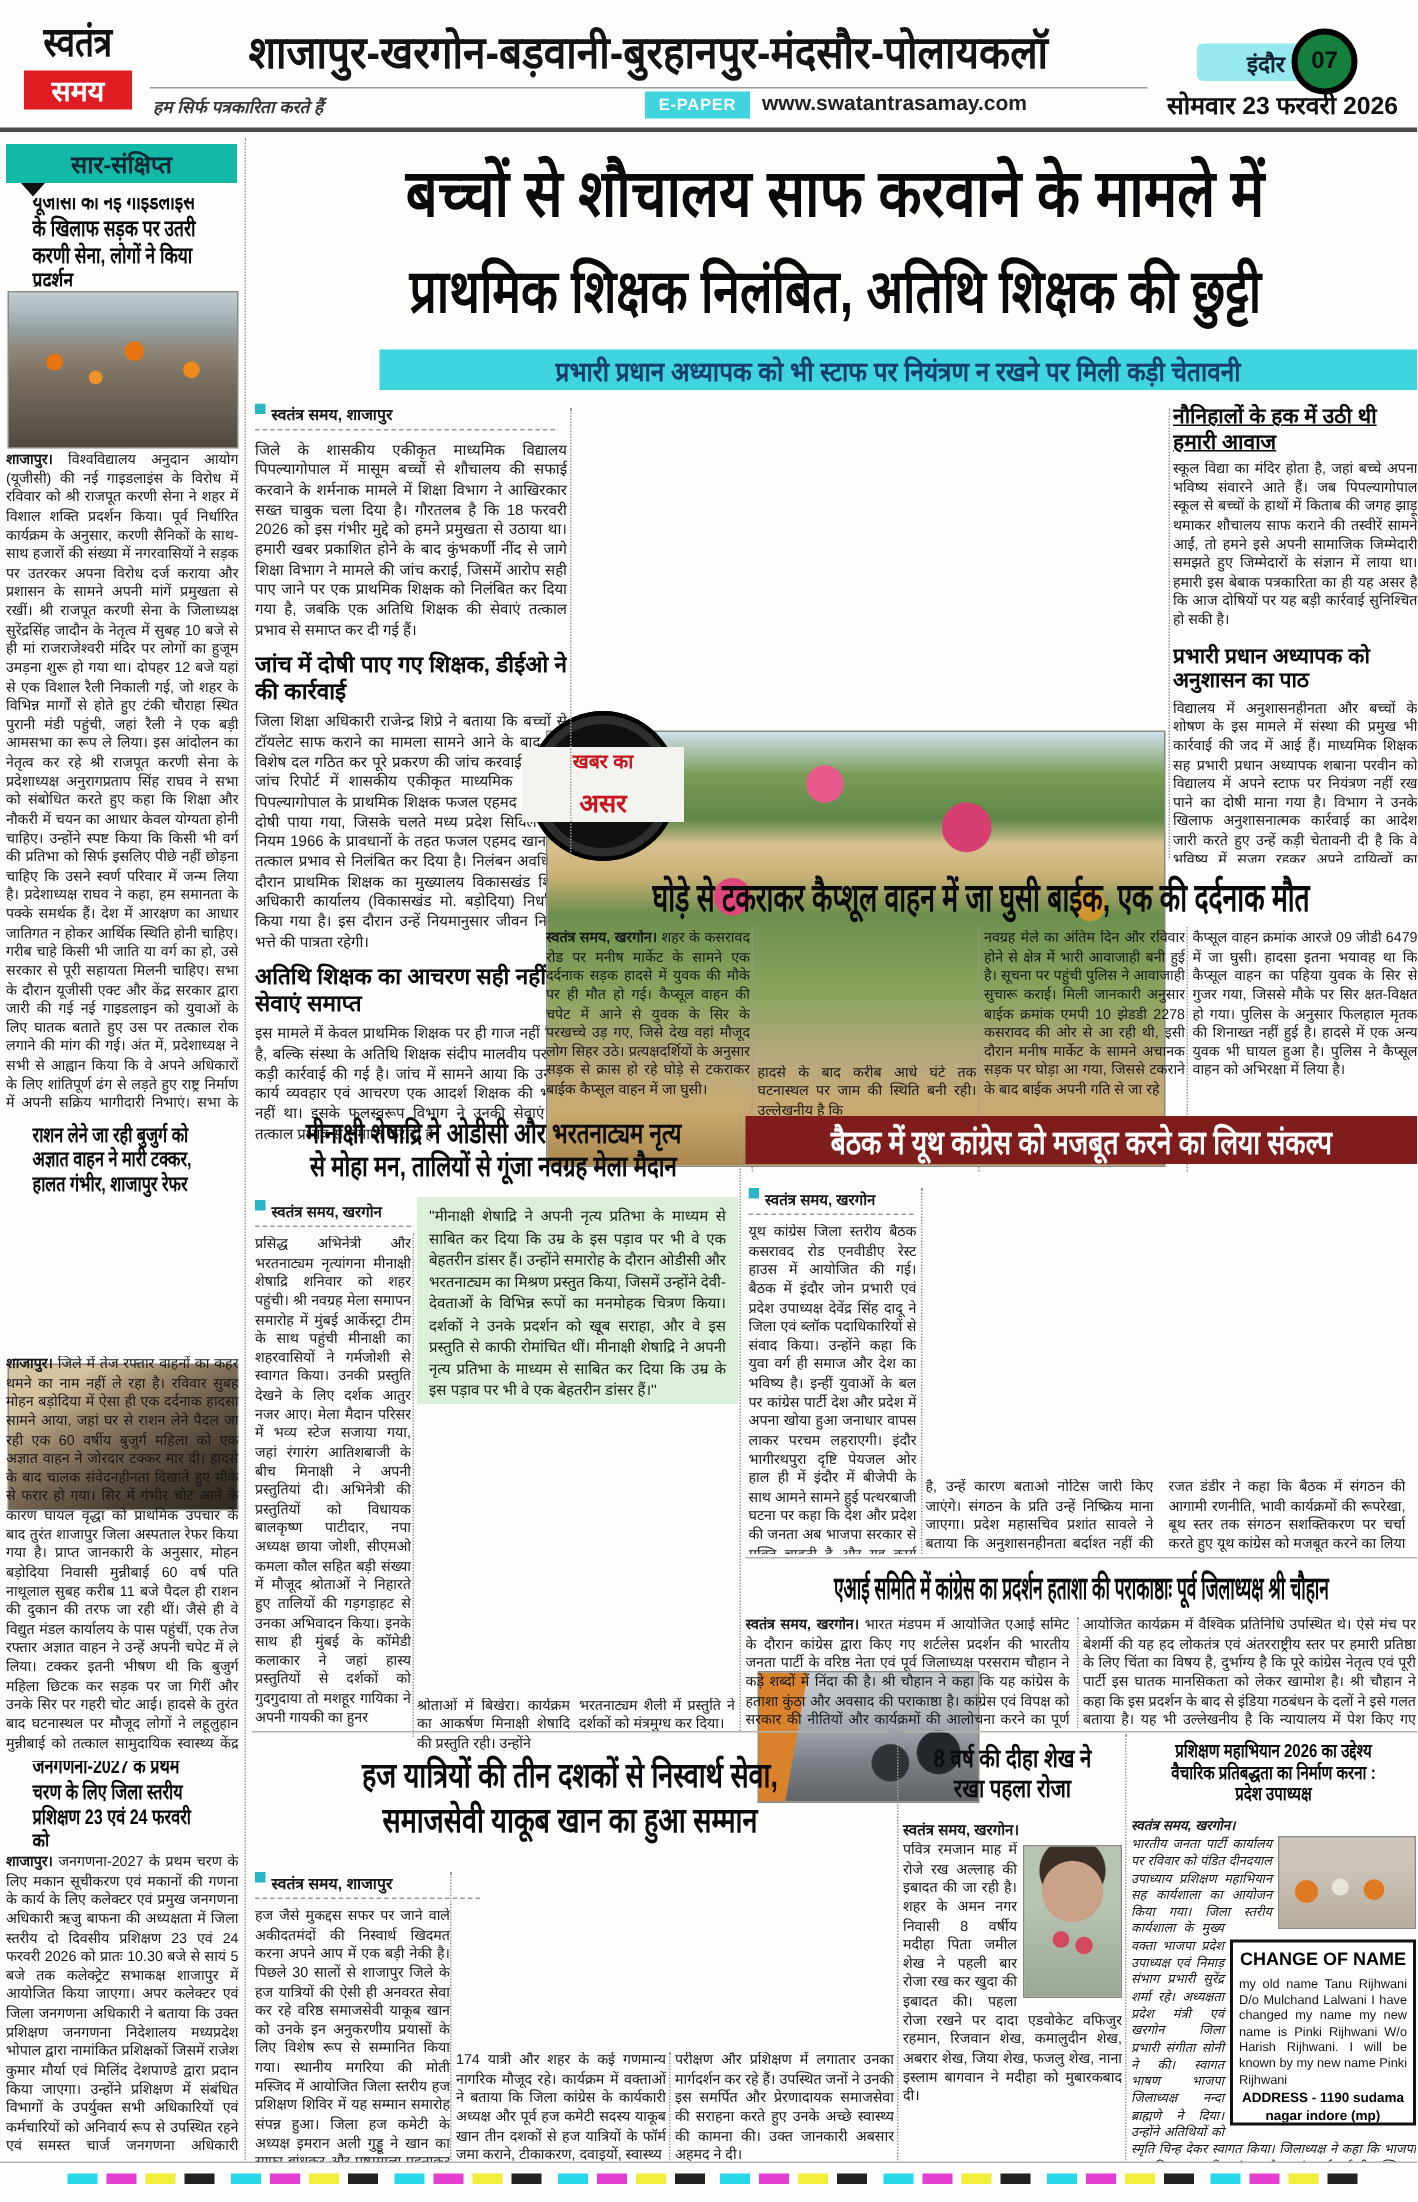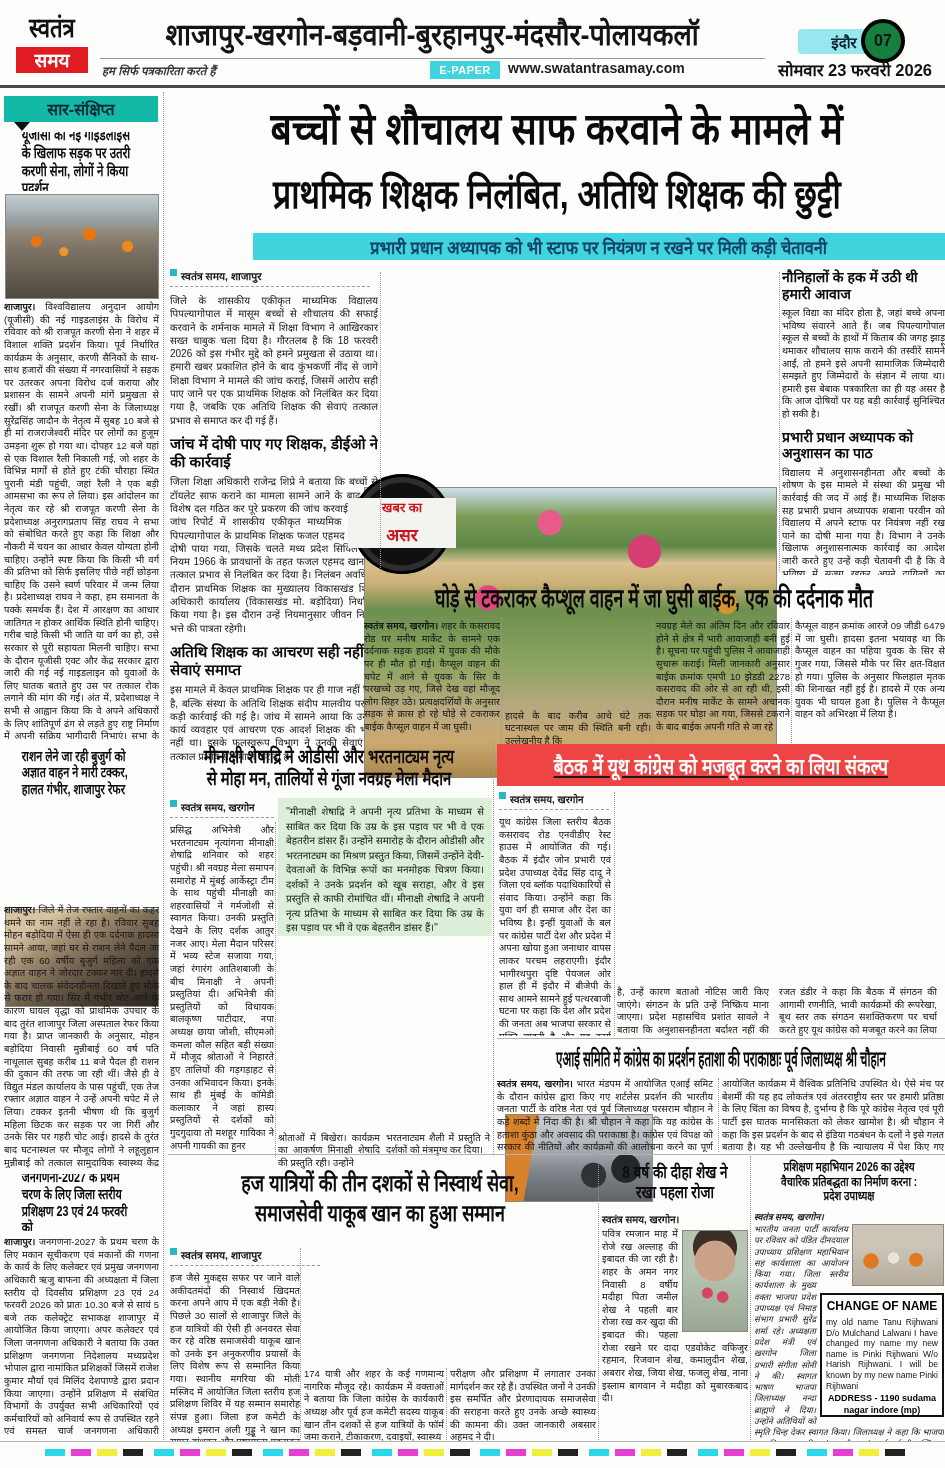--- a/index.html
+++ b/index.html
@@ -149,21 +149,21 @@
   </div>
 
   <div class="abs ph ph-school" style="left:364px;top:284px;width:411px;height:289px;"></div>
 
   <div class="abs stamp" style="left:352px;top:474px;width:100px;height:100px;">
     <div class="strip" style="top:24px;height:36px;font-size:13px;line-height:20px;">खबर का</div>
     <div class="strip" style="top:50px;height:24px;font-size:17px;line-height:24px;">असर</div>
   </div>
 
   <div class="abs" style="left:782px;top:269px;width:163px;height:306px;overflow:hidden;">
-    <div class="subhead" style="font-size:14px;margin:0 0 5px;">नौनिहालों के हक में उठी थी हमारी आवाज</div>
+    <div class="subhead" style="font-size:14px;margin:0 0 5px;text-decoration:underline;">नौनिहालों के हक में उठी थी हमारी आवाज</div>
     <div class="body-txt">स्कूल विद्या का मंदिर होता है, जहां बच्चे अपना भविष्य संवारने आते हैं। जब पिपल्यागोपाल स्कूल से बच्चों के हाथों में किताब की जगह झाड़ू थमाकर शौचालय साफ कराने की तस्वीरें सामने आईं, तो हमने इसे अपनी सामाजिक जिम्मेदारी समझते हुए जिम्मेदारों के संज्ञान में लाया था। हमारी इस बेबाक पत्रकारिता का ही यह असर है कि आज दोषियों पर यह बड़ी कार्रवाई सुनिश्चित हो सकी है।</div>
     <div class="subhead" style="font-size:14px;margin:8px 0 5px;">प्रभारी प्रधान अध्यापक को अनुशासन का पाठ</div>
     <div class="body-txt">विद्यालय में अनुशासनहीनता और बच्चों के शोषण के इस मामले में संस्था की प्रमुख भी कार्रवाई की जद में आई हैं। माध्यमिक शिक्षक सह प्रभारी प्रधान अध्यापक शबाना परवीन को विद्यालय में अपने स्टाफ पर नियंत्रण नहीं रख पाने का दोषी माना गया है। विभाग ने उनके खिलाफ अनुशासनात्मक कार्रवाई का आदेश जारी करते हुए उन्हें कड़ी चेतावनी दी है कि वे भविष्य में सजग रहकर अपने दायित्वों का निर्वहन करें।</div>
   </div>
   <div class="vsep" style="left:380px;top:272px;height:300px;"></div>
   <div class="vsep" style="left:779px;top:272px;height:300px;"></div>
 
   <div class="abs hflex" style="left:364px;top:577px;width:581px;height:39px;">
     <span class="c1" style="font-size:26px;font-weight:bold;transform:scaleX(0.68);color:#0a0a0c;">घोड़े से टकराकर कैप्शूल वाहन में जा घुसी बाईक, एक की दर्दनाक मौत</span>
   </div>
@@ -188,21 +188,21 @@
     <span style="font-size:10px;">स्वतंत्र समय, खरगोन</span>
   </div>
   <div class="abs body-txt" style="left:170px;top:824px;width:104px;height:334px;">प्रसिद्ध अभिनेत्री और भरतनाट्यम नृत्यांगना मीनाक्षी शेषाद्रि शनिवार को शहर पहुंची। श्री नवग्रह मेला समापन समारोह में मुंबई आर्केस्ट्रा टीम के साथ पहुंची मीनाक्षी का शहरवासियों ने गर्मजोशी से स्वागत किया। उनकी प्रस्तुति देखने के लिए दर्शक आतुर नजर आए। मेला मैदान परिसर में भव्य स्टेज सजाया गया, जहां रंगारंग आतिशबाजी के बीच मिनाक्षी ने अपनी प्रस्तुतियां दी। अभिनेत्री की प्रस्तुतियों को विधायक बालकृष्ण पाटीदार, नपा अध्यक्ष छाया जोशी, सीएमओ कमला कौल सहित बड़ी संख्या में मौजूद श्रोताओं ने निहारते हुए तालियों की गड़गड़ाहट से उनका अभिवादन किया। इनके साथ ही मुंबई के कॉमेडी कलाकार ने जहां हास्य प्रस्तुतियों से दर्शकों को गुदगुदाया तो मशहूर गायिका ने अपनी गायकी का हुनर</div>
   <div class="abs quote-box" style="left:278px;top:798px;width:198px;height:124px;">''मीनाक्षी शेषाद्रि ने अपनी नृत्य प्रतिभा के माध्यम से साबित कर दिया कि उम्र के इस पड़ाव पर भी वे एक बेहतरीन डांसर हैं। उन्होंने समारोह के दौरान ओडीसी और भरतनाट्यम का मिश्रण प्रस्तुत किया, जिसमें उन्होंने देवी-देवताओं के विभिन्न रूपों का मनमोहक चित्रण किया। दर्शकों ने उनके प्रदर्शन को खूब सराहा, और वे इस प्रस्तुति से काफी रोमांचित थीं। मीनाक्षी शेषाद्रि ने अपनी नृत्य प्रतिभा के माध्यम से साबित कर दिया कि उम्र के इस पड़ाव पर भी वे एक बेहतरीन डांसर हैं।''</div>
 
   <div class="abs cap" style="left:278px;top:1132px;width:102px;height:58px;">श्रोताओं में बिखेरा। कार्यक्रम का आकर्षण मिनाक्षी शेषादि की प्रस्तुति रही। उन्होंने</div>
   <div class="abs cap" style="left:386px;top:1132px;width:104px;height:58px;">भरतनाट्यम शैली में प्रस्तुति ने दर्शकों को मंत्रमुग्ध कर दिया।</div>
   <div class="vsep" style="left:275px;top:822px;height:336px;"></div>
   <div class="vsep" style="left:493px;top:742px;height:412px;"></div>
 
-  <div class="abs hflex" style="left:497px;top:744px;width:448px;height:42px;background:#ef4444;text-decoration:underline;">
+  <div class="abs hflex" style="left:497px;top:744px;width:448px;height:32px;background:#7f1d1d;">
     <span class="c1" style="font-size:22px;font-weight:bold;transform:scaleX(0.8);color:#fff;">बैठक में यूथ कांग्रेस को मजबूत करने का लिया संकल्प</span>
   </div>
   <div class="abs byline-row" style="left:499px;top:792px;width:110px;">
     <span class="sq"></span>
     <span style="font-size:10px;">स्वतंत्र समय, खरगोन</span>
   </div>
   <div class="abs body-txt" style="left:499px;top:816px;width:112px;height:220px;">यूथ कांग्रेस जिला स्तरीय बैठक कसरावद रोड एनवीडीए रेस्ट हाउस में आयोजित की गई। बैठक में इंदौर जोन प्रभारी एवं प्रदेश उपाध्यक्ष देवेंद्र सिंह दादू ने जिला एवं ब्लॉक पदाधिकारियों से संवाद किया। उन्होंने कहा कि युवा वर्ग ही समाज और देश का भविष्य है। इन्हीं युवाओं के बल पर कांग्रेस पार्टी देश और प्रदेश में अपना खोया हुआ जनाधार वापस लाकर परचम लहराएगी। इंदौर भागीरथपुरा दृष्टि पेयजल ओर हाल ही में इंदौर में बीजेपी के साथ आमने सामने हुई पत्थरबाजी घटना पर कहा कि देश और प्रदेश की जनता अब भाजपा सरकार से मुक्ति चाहती है और यह कार्य केवल कांग्रेस ही कर सकती है। प्रदेश उपाध्यक्ष दादू ने बैठक में कम उपस्थिति पर नाराजगी जताते हुए कहा कि जो जिला स्तरीय बैठक में शामिल नहीं हुए</div>
 
   <div class="abs body-txt" style="left:617px;top:986px;width:152px;height:50px;">है, उन्हें कारण बताओ नोटिस जारी किए जाएंगे। संगठन के प्रति उन्हें निष्क्रिय माना जाएगा। प्रदेश महासचिव प्रशांत सावले ने बताया कि अनुशासनहीनता बर्दाश्त नहीं की जाएगी। जिलाध्यक्ष</div>
   <div class="abs body-txt" style="left:779px;top:986px;width:158px;height:50px;">रजत डंडीर ने कहा कि बैठक में संगठन की आगामी रणनीति, भावी कार्यक्रमों की रूपरेखा, बूथ स्तर तक संगठन सशक्तिकरण पर चर्चा करते हुए यूथ कांग्रेस को मजबूत करने का लिया गया।</div>

